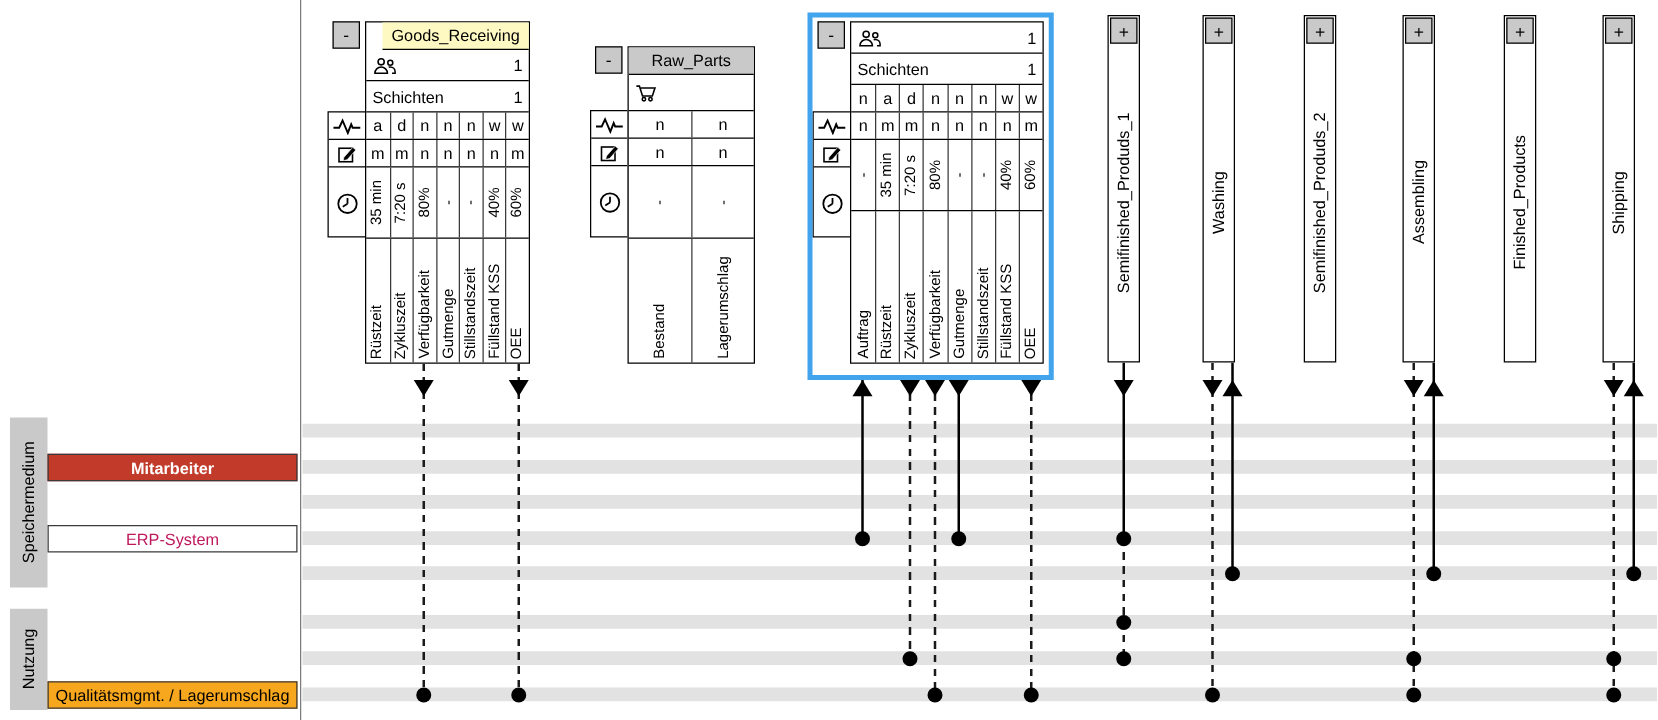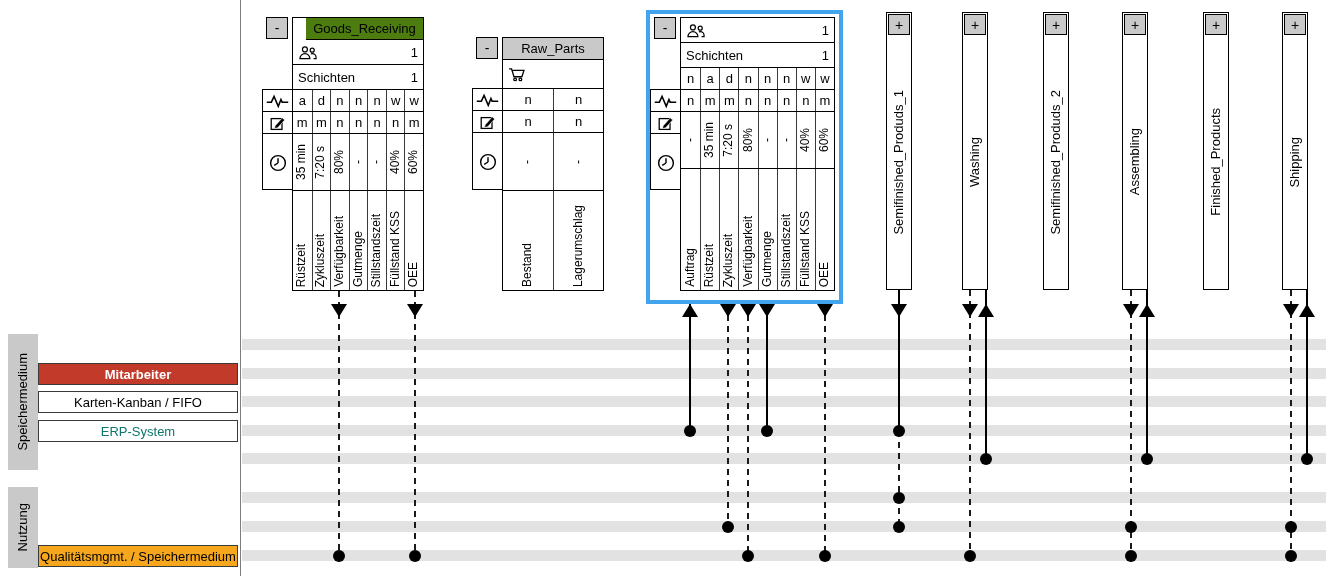--- a/index.html
+++ b/index.html
@@ -15,31 +15,30 @@
 
 <div id="canvas" style="width: 1326px; height: 576px; background: rgb(255, 255, 255);">
     <div class="abs" style="left: 240px; top: 0px; width: 1px; height: 576px; background: rgb(125, 125, 125); z-index: 1;"></div>
     <div class="abs" style="left: 8px; top: 334px; width: 30px; height: 136px; background: rgb(201, 201, 201); display: flex; align-items: center; justify-content: center; z-index: 1;">
       <span class="vtext" style="font-size: 13px;">Speichermedium</span>
     </div>
     <div class="abs" style="left: 242px; top: 339px; width: 1084px; height: 11px; background: rgb(226, 226, 226); z-index: 1;"></div>
     <div class="abs" style="left: 242px; top: 368px; width: 1084px; height: 11px; background: rgb(226, 226, 226); z-index: 1;"></div>
     <div class="abs" style="left: 38px; top: 363px; width: 200px; height: 22px; border: 1px solid rgb(58, 58, 58); display: flex; align-items: center; justify-content: center; font-size: 13px; z-index: 3; background: rgb(194, 58, 42); color: rgb(255, 255, 255); font-weight: bold;">Mitarbeiter</div>
     <div class="abs" style="left: 242px; top: 396px; width: 1084px; height: 11px; background: rgb(226, 226, 226); z-index: 1;"></div>
-    <div class="abs" style="left: 38px; top: 391px; width: 200px; height: 22px; border: 1px solid rgb(58, 58, 58); display: flex; align-items: center; justify-content: center; font-size: 13px; z-index: 3; background: rgb(255, 255, 255); color: rgb(0, 0, 0);">Karten-Kanban / FIFO</div>
     <div class="abs" style="left: 242px; top: 425px; width: 1084px; height: 11px; background: rgb(226, 226, 226); z-index: 1;"></div>
-    <div class="abs" style="left: 38px; top: 420px; width: 200px; height: 22px; border: 1px solid rgb(58, 58, 58); display: flex; align-items: center; justify-content: center; font-size: 13px; z-index: 3; background: rgb(255, 255, 255); color: #0f766e;">ERP-System</div>
+    <div class="abs" style="left: 38px; top: 420px; width: 200px; height: 22px; border: 1px solid rgb(58, 58, 58); display: flex; align-items: center; justify-content: center; font-size: 13px; z-index: 3; background: rgb(255, 255, 255); color: #be185d;">ERP-System</div>
     <div class="abs" style="left: 242px; top: 453px; width: 1084px; height: 11px; background: rgb(226, 226, 226); z-index: 1;"></div>
     <div class="abs" style="left: 8px; top: 487px; width: 30px; height: 81px; background: rgb(201, 201, 201); display: flex; align-items: center; justify-content: center; z-index: 1;">
       <span class="vtext" style="font-size: 13px;">Nutzung</span>
     </div>
     <div class="abs" style="left: 242px; top: 492px; width: 1084px; height: 11px; background: rgb(226, 226, 226); z-index: 1;"></div>
     <div class="abs" style="left: 242px; top: 521px; width: 1084px; height: 11px; background: rgb(226, 226, 226); z-index: 1;"></div>
     <div class="abs" style="left: 242px; top: 550px; width: 1084px; height: 11px; background: rgb(226, 226, 226); z-index: 1;"></div>
-    <div class="abs" style="left: 38px; top: 545px; width: 200px; height: 22px; border: 1px solid rgb(58, 58, 58); display: flex; align-items: center; justify-content: center; font-size: 13px; z-index: 3; background: rgb(247, 167, 29); color: rgb(0, 0, 0);">Qualitätsmgmt. / Speichermedium</div>
+    <div class="abs" style="left: 38px; top: 545px; width: 200px; height: 22px; border: 1px solid rgb(58, 58, 58); display: flex; align-items: center; justify-content: center; font-size: 13px; z-index: 3; background: rgb(247, 167, 29); color: rgb(0, 0, 0);">Qualitätsmgmt. / Lagerumschlag</div>
     <div class="abs" style="left: 338px; top: 291px; width: 2px; height: 265px; z-index: 2; background: repeating-linear-gradient(rgb(26, 26, 26) 0px, rgb(26, 26, 26) 6px, transparent 6px, transparent 11px);"></div>
     <div class="abs" style="left: 331px; top: 304px; width: 0px; height: 0px; border-left: 8px solid transparent; border-right: 8px solid transparent; border-top: 13px solid rgb(0, 0, 0); z-index: 4;"></div>
     <div class="abs" style="left: 333px; top: 550px; width: 12px; height: 12px; border-radius: 50%; background: rgb(0, 0, 0); z-index: 5;"></div>
     <div class="abs" style="left: 414px; top: 291px; width: 2px; height: 265px; z-index: 2; background: repeating-linear-gradient(rgb(26, 26, 26) 0px, rgb(26, 26, 26) 6px, transparent 6px, transparent 11px);"></div>
     <div class="abs" style="left: 407px; top: 304px; width: 0px; height: 0px; border-left: 8px solid transparent; border-right: 8px solid transparent; border-top: 13px solid rgb(0, 0, 0); z-index: 4;"></div>
     <div class="abs" style="left: 409px; top: 550px; width: 12px; height: 12px; border-radius: 50%; background: rgb(0, 0, 0); z-index: 5;"></div>
     <div class="abs" style="left: 689px; top: 304px; width: 2px; height: 127px; z-index: 2; background: rgb(0, 0, 0);"></div>
     <div class="abs" style="left: 682px; top: 304px; width: 0px; height: 0px; border-left: 8px solid transparent; border-right: 8px solid transparent; border-bottom: 13px solid rgb(0, 0, 0); z-index: 4;"></div>
     <div class="abs" style="left: 684px; top: 425px; width: 12px; height: 12px; border-radius: 50%; background: rgb(0, 0, 0); z-index: 5;"></div>
     <div class="abs" style="left: 727px; top: 304px; width: 2px; height: 223px; z-index: 2; background: repeating-linear-gradient(rgb(26, 26, 26) 0px, rgb(26, 26, 26) 6px, transparent 6px, transparent 11px);"></div>
@@ -94,21 +93,21 @@
       </div>
       <div style="box-sizing: border-box; height: 57px; flex: 0 0 57px; display: flex; align-items: center; justify-content: center;">
         <svg width="18" height="18" viewBox="0 0 20 20" fill="none" stroke="#000" stroke-width="1.6">
           <circle cx="10" cy="10" r="8.2"></circle>
           <path d="M10 10V4.8M10 10L5.8 12.6"></path>
         </svg>
       </div>
     </div>
     <div class="abs" style="left: 266px; top: 17px; width: 22px; height: 22px; background: rgb(201, 201, 201); border: 1px solid rgb(0, 0, 0); display: flex; align-items: center; justify-content: center; font-size: 14px; z-index: 3;">-</div>
     <div class="abs" style="left: 292px; top: 17px; width: 132px; height: 274px; border: 1px solid rgb(0, 0, 0); background: rgb(255, 255, 255); z-index: 3; display: flex; flex-direction: column; font-size: 13px;">
-      <div style="box-sizing: border-box; height: 22px; flex: 0 0 22px; background: #4d7c0f; border-bottom: 1px solid rgb(0, 0, 0); display: flex; align-items: center; justify-content: center; margin-left: 13px;">Goods_Receiving</div>
+      <div style="box-sizing: border-box; height: 22px; flex: 0 0 22px; background: #fef9c3; border-bottom: 1px solid rgb(0, 0, 0); display: flex; align-items: center; justify-content: center; margin-left: 13px;">Goods_Receiving</div>
       <div style="box-sizing: border-box; height: 25px; flex: 0 0 25px; border-bottom: 1px solid rgb(0, 0, 0); display: flex; align-items: center; padding: 0px 5px;">
         <span style="display: inline-flex; align-items: center;">
           <svg width="20" height="15" viewBox="0 0 26 19" fill="none" stroke="#000" stroke-width="1.6">
             <circle cx="9" cy="5.5" r="3.2"></circle>
             <path d="M2.5 17.5c0-3.6 2.9-6.5 6.5-6.5s6.5 2.9 6.5 6.5z"></path>
             <circle cx="18.5" cy="6.5" r="2.6"></circle>
             <path d="M16.8 11.2c.5-.2 1.1-.3 1.7-.3 2.8 0 5 2.2 5 5v1.6h-3.2"></path>
           </svg>
         </span>
         <span style="margin-left: auto;">1</span>

